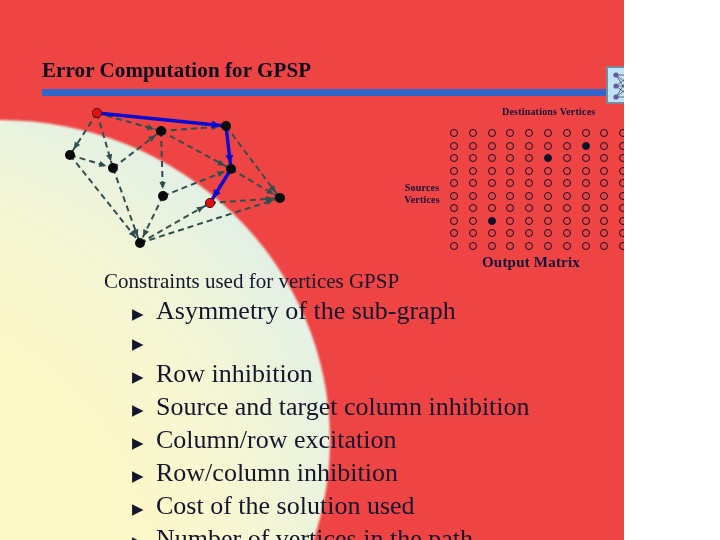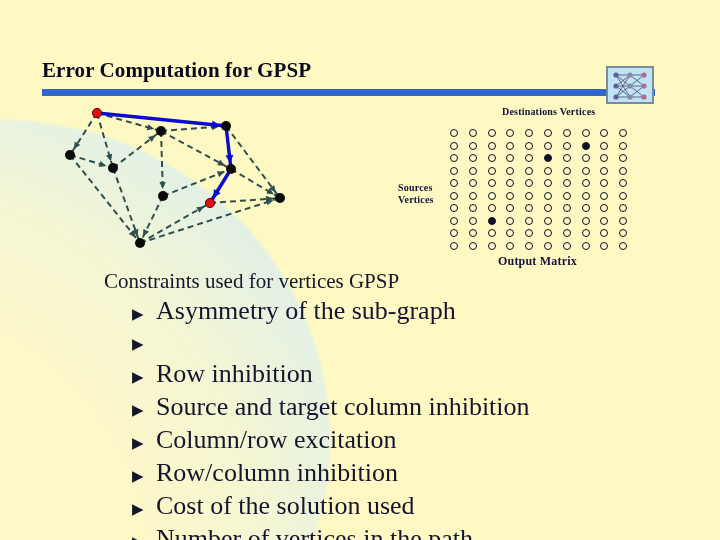--- a/index.html
+++ b/index.html
@@ -7,23 +7,23 @@
     padding: 0;
   }
   body {
     width: 720px;
     height: 540px;
     overflow: hidden;
     font-family: "Liberation Serif", "DejaVu Serif", serif;
   }
   #slide {
     position: relative;
-    width: 720px;
+    width: 624px;
     height: 540px;
-    background: #fef9c3;
+    background: #ef4444;
     overflow: hidden;
     text-decoration: underline;
   }
   
   #bg-blob {
     position: absolute;
     left: -330px;
     top: 120px;
     width: 660px;
     height: 640px;
@@ -84,28 +84,29 @@
   .mx-caption {
     position: absolute;
     font-size: 10px;
     font-weight: bold;
     color: #12123a;
     white-space: nowrap;
     letter-spacing: 0.2px;
   }
   #dest-label { left: 104px; top: 0px; }
   #out-label {
-    left: 100px;
+    left: 84px;
     top: 148px;
-    font-size: 12px;
+    font-size: 15px;
   }
   #src-label {
     left: 0px;
     top: 76px;
     width: 48px;
+    text-align: center;
     line-height: 12px;
   }
   #grid {
     position: absolute;
     left: 52px;
     top: 23px;
   }
   .mx-row { display: block; height: 12.5px; white-space: nowrap; }
   .mx-cell {
     display: inline-block;

